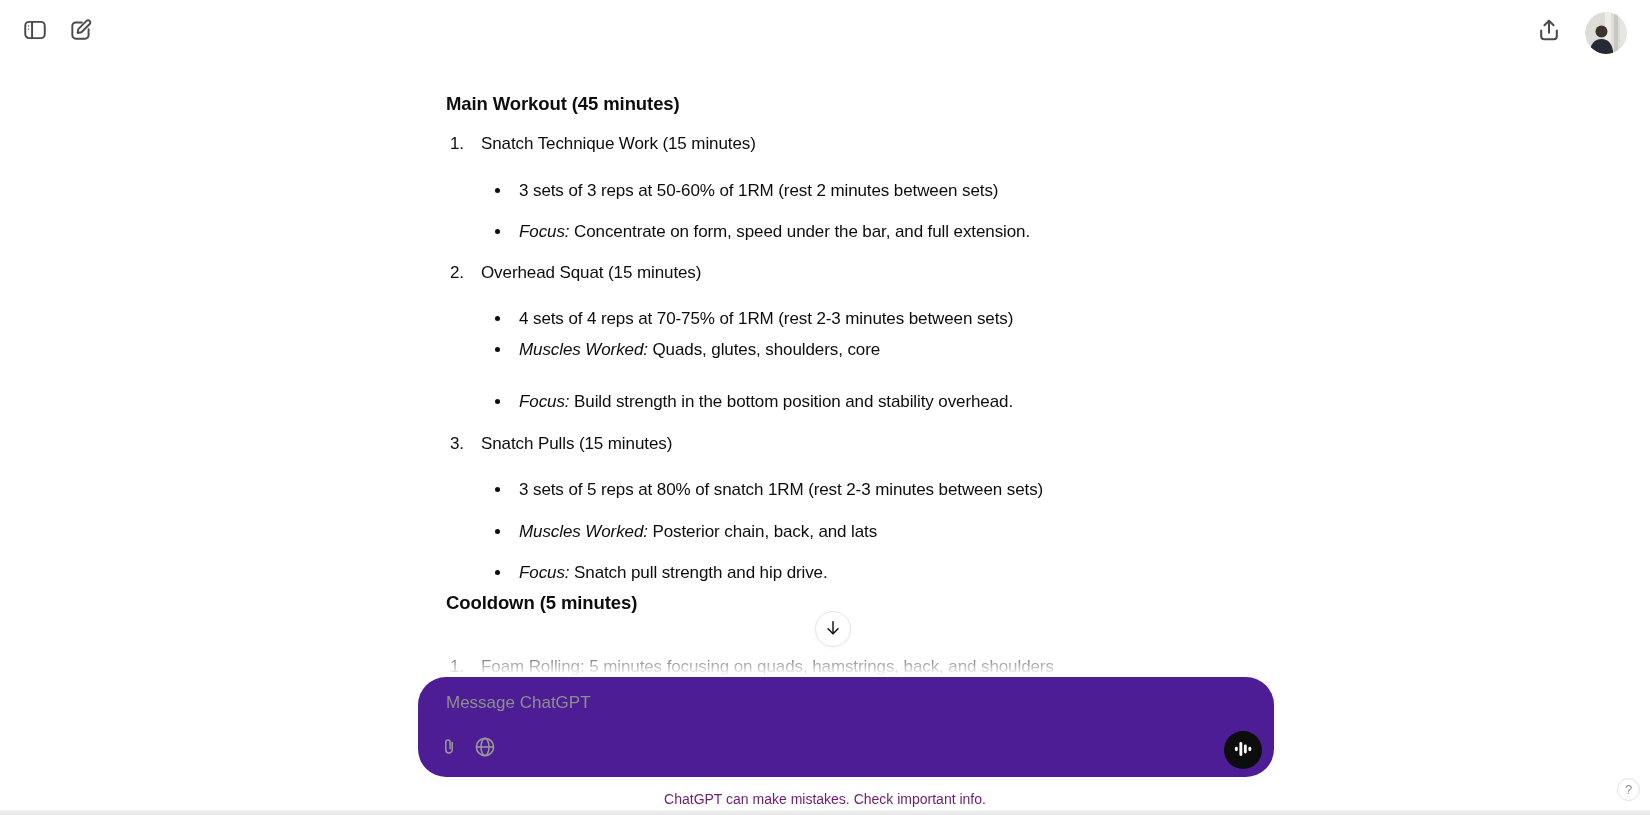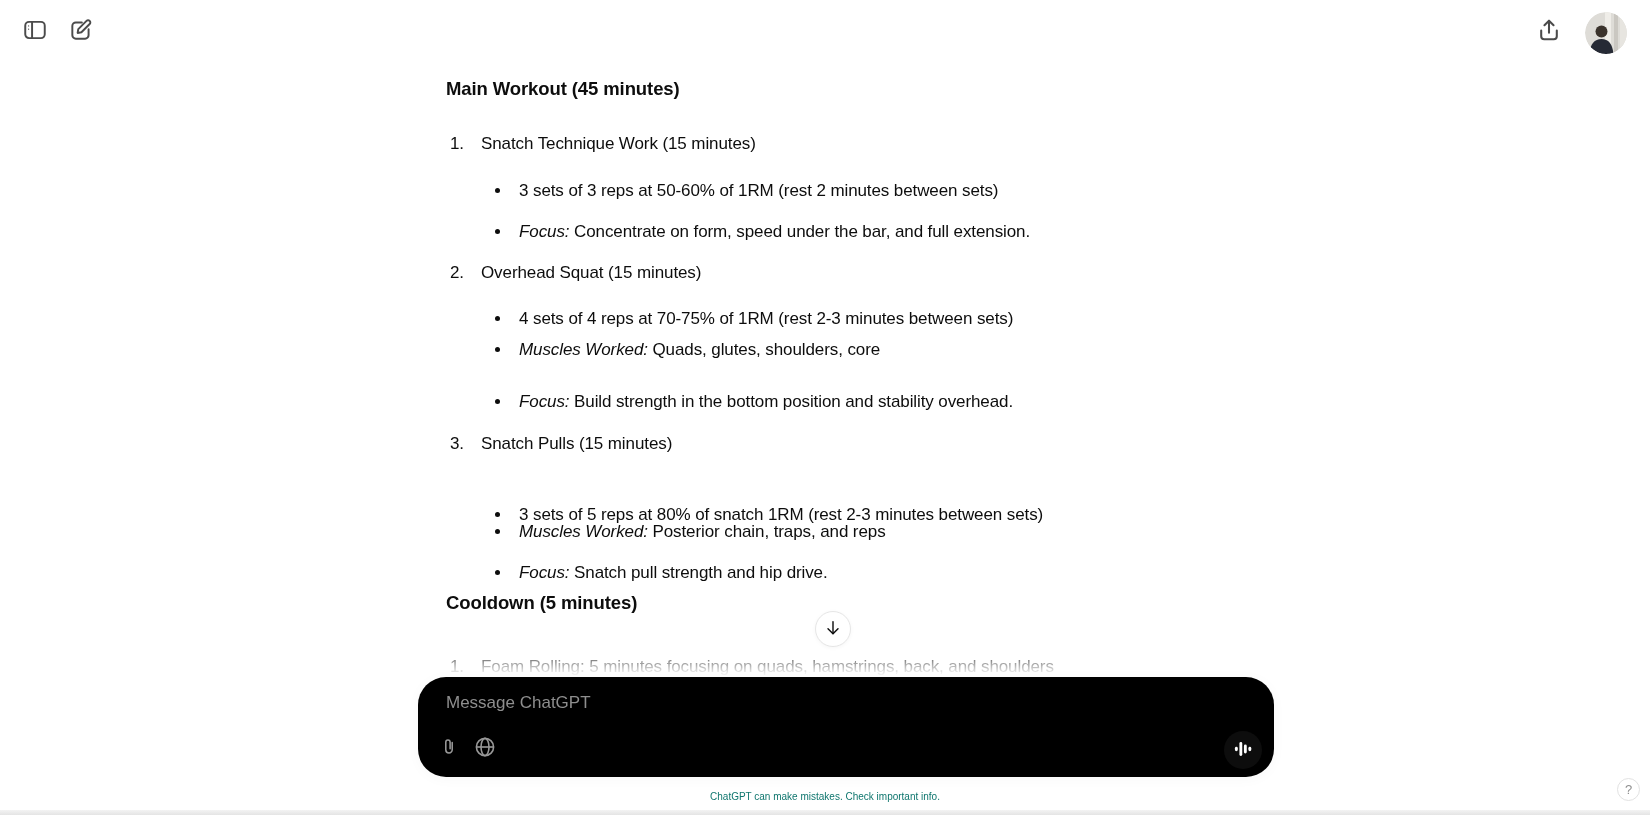--- a/index.html
+++ b/index.html
@@ -32,40 +32,40 @@
   #scroll-down {
     position:absolute; left:815px; top:611px; width:36px; height:36px;
     border-radius:50%; background:#ffffff; border:1px solid #e6e6e6;
     display:flex; align-items:center; justify-content:center; cursor:pointer;
     box-shadow:0 1px 4px rgba(0,0,0,0.04); z-index:5;
   }
 
   
   #composer {
     position:absolute; left:418px; top:677px; width:856px; height:100px;
-    background:#000000; border-radius:28px; z-index:6;
+    background:#4c1d95; border-radius:28px; z-index:6;
     box-shadow:0 2px 14px rgba(0,0,0,0.03);
     text-decoration:underline;
   }
   #composer-input {
     position:absolute; left:28px; top:13px; width:760px; height:25px;
     font-size:17px; line-height:25px; color:#8e8e8e; cursor:text;
   }
   .composer-tool { position:absolute; width:30px; height:30px; display:flex; align-items:center; justify-content:center; border-radius:50%; cursor:pointer; background:transparent; border:none; }
   #attach-btn { left:16px; top:56px; }
   #globe-btn  { left:52px; top:56px; }
   #voice-btn  { position:absolute; left:806px; top:54px; width:38px; height:38px; border-radius:50%; background:#0d0d0d; display:flex; align-items:center; justify-content:center; cursor:pointer; border:none; }
 
   
   #fade { position:absolute; left:0; top:645px; width:100%; height:32px;
     background:linear-gradient(to bottom, rgba(255,255,255,0) 0%, rgba(255,255,255,0.9) 85%, #ffffff 100%); z-index:4; pointer-events:none; }
 
   
   #footer-note { position:absolute; left:0; top:791px; width:100%; text-align:center;
-    font-size:10px; color:#0f766e; z-index:7; }
+    font-size:14px; color:#701a75; z-index:7; }
   #help-btn { position:absolute; left:1617px; top:778px; width:23px; height:23px;
     border-radius:50%; border:1px solid #e2e2e2; background:#ffffff; color:#8f8f8f;
     font-size:13px; line-height:21px; text-align:center; cursor:pointer; z-index:7; }
   #bottom-strip { position:absolute; left:0; bottom:0; width:100%; height:5px;
     background:linear-gradient(to bottom,#f3f3f3,#e4e4e4); z-index:8; }
 </style>
 </head>
 <body>
 
 <button class="icon-btn" id="sidebar-toggle">
@@ -111,21 +111,21 @@
       <rect x="29" y="0" width="4" height="42" fill="#cac7c1"></rect>
       <rect x="35" y="0" width="7" height="42" fill="#e7e5e0"></rect>
       <circle cx="16.5" cy="19.5" r="6" fill="#3b332c"></circle>
       <path d="M4 42 Q6 27 16.5 27 Q27 27 28.5 42 Z" fill="#262a35"></path>
     </g>
   </svg>
 </button>
 
 <div id="thread">
 
-  <div class="line h3" style="top:76px">
+  <div class="line h3" style="top:91px">
     <span>Main Workout (45 minutes)</span>
   </div>
 
   <div class="line" style="top:131px">
     <span class="num">1.</span>
     <span class="ntext"><b>Snatch Technique Work</b><span> (15 minutes)</span></span>
   </div>
 
   <div class="line" style="top:178px">
     <span class="dot"></span>
@@ -155,28 +155,28 @@
   <div class="line" style="top:389px">
     <span class="dot"></span>
     <span class="btext"><i>Focus:</i><span> Build strength in the bottom position and stability overhead.</span></span>
   </div>
 
   <div class="line" style="top:431px">
     <span class="num">3.</span>
     <span class="ntext"><b>Snatch Pulls</b><span> (15 minutes)</span></span>
   </div>
 
-  <div class="line" style="top:502px">
+  <div class="line" style="top:477px">
     <span class="dot"></span>
     <span class="btext"><i></i><span>3 sets of 5 reps at 80% of snatch 1RM (rest 2-3 minutes between sets)</span></span>
   </div>
 
   <div class="line" style="top:519px">
     <span class="dot"></span>
-    <span class="btext"><i>Muscles Worked:</i><span> Posterior chain, traps, and reps</span></span>
+    <span class="btext"><i>Muscles Worked:</i><span> Posterior chain, back, and lats</span></span>
   </div>
 
   <div class="line" style="top:560px">
     <span class="dot"></span>
     <span class="btext"><i>Focus:</i><span> Snatch pull strength and hip drive.</span></span>
   </div>
 
   <div class="line h3" style="top:590px">
     <span>Cooldown (5 minutes)</span>
   </div>

